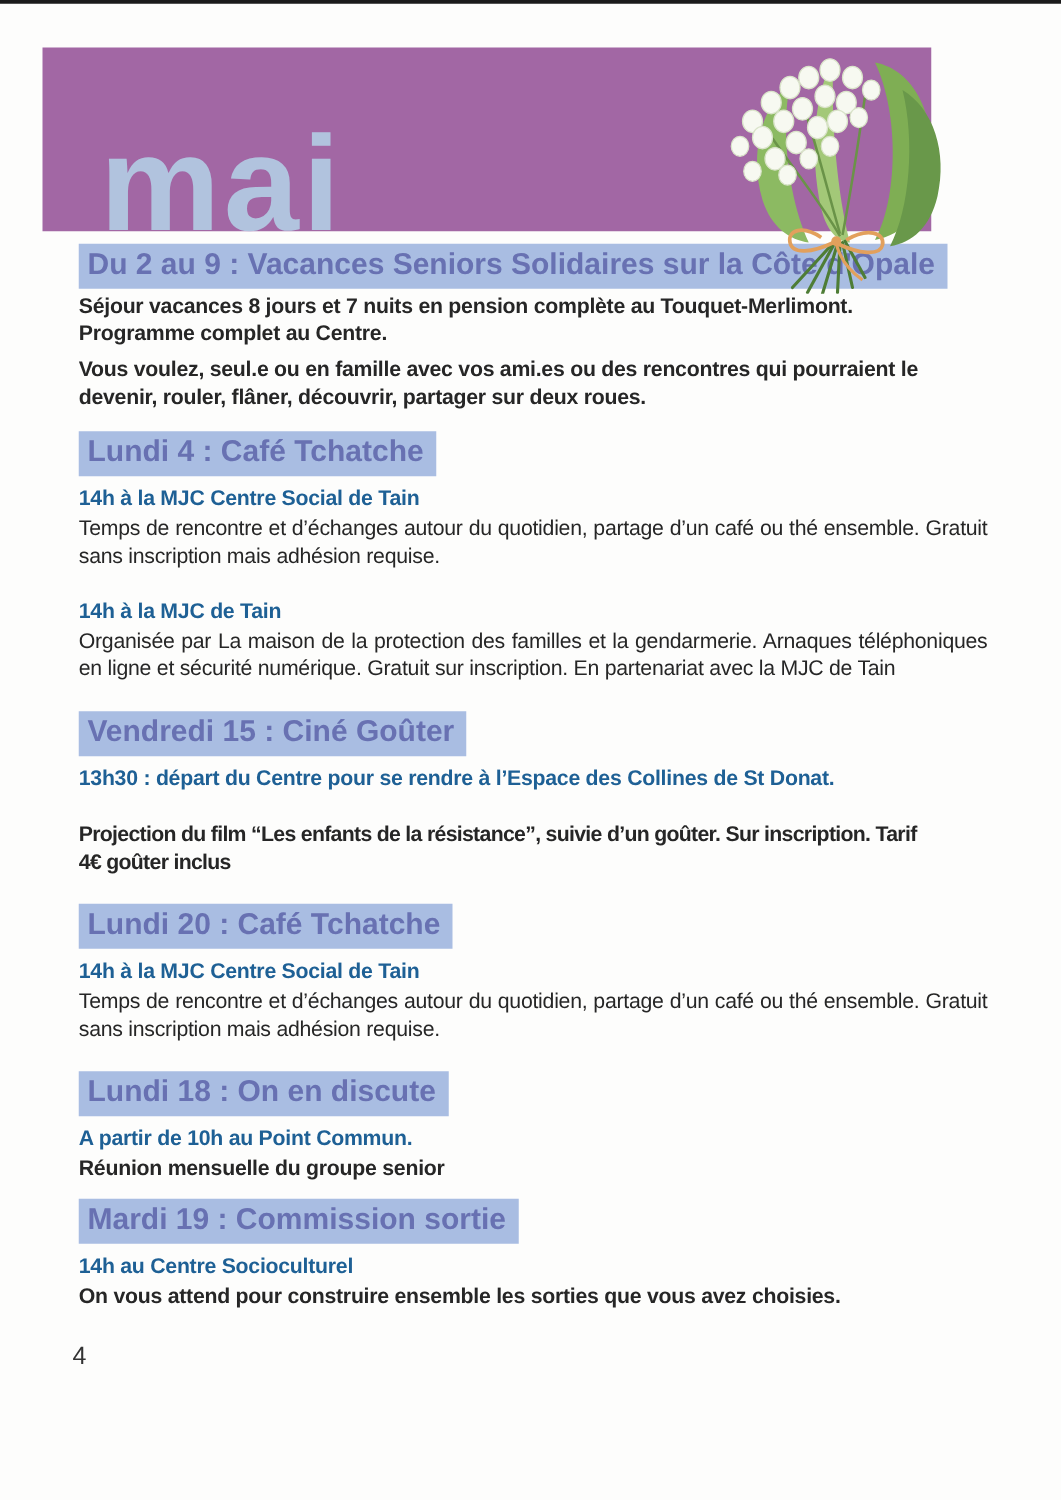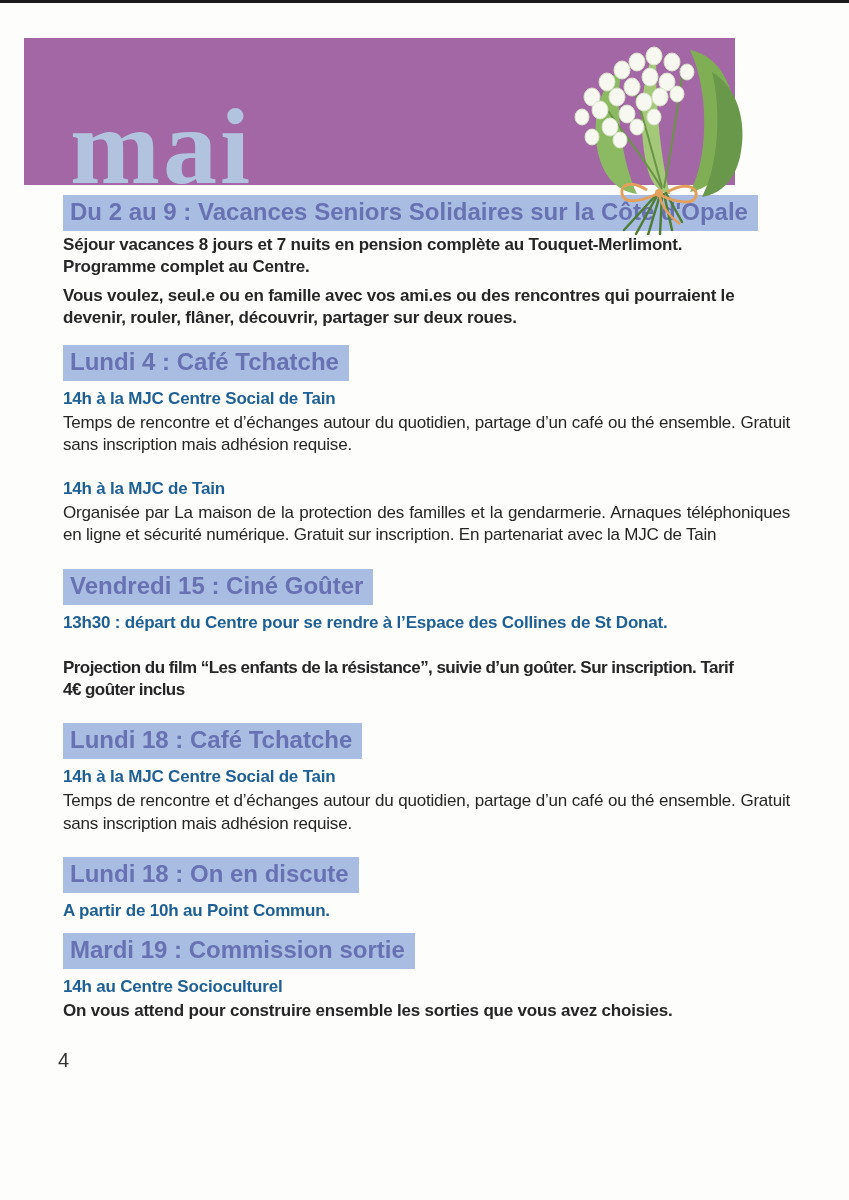--- a/index.html
+++ b/index.html
@@ -6,24 +6,23 @@
   body {
     width: 849px; min-height: 1200px;
     font-family: "Liberation Sans", sans-serif;
     position: relative;
     background: #fdfdfc;
   }
   .topbar { height: 3px; width: 849px; background: #1b1b1b; }
 
   .banner {
     position: relative;
-    margin: 35px 0 0 24px;
+    margin: 35px 0 0 34px;
     width: 711px; height: 147px;
     background: var(--c-banner, #a267a4);
-    font-family: Liberation Serif, serif;
   }
   .month {
     position: absolute; left: 46px; bottom: -4px;
     font-size: 108px; font-weight: bold; line-height: 0.78;
     letter-spacing: 3px;
     color: var(--c-month, #b1c3de);
   }
   .bouquet {
     position: absolute; left: 538px; top: 4px;
     width: 207px; height: 193px; z-index: 2;
@@ -150,28 +149,29 @@
   </section>
 
   <section class="sec s5">
     <div><span class="heading">Vendredi 15 : Ciné Goûter</span></div>
     <div class="sub">13h30 : départ du Centre pour se rendre à l’Espace des Collines de St Donat.</div>
     <div class="bodytext preline tight">Projection du film “Les enfants de la résistance”, suivie d’un goûter. Sur inscription. Tarif
 4€ goûter inclus</div>
   </section>
 
   <section class="sec s6">
-    <div><span class="heading">Lundi 18 : Café Tchatche</span></div>
+    <div><span class="heading">Lundi 20 : Café Tchatche</span></div>
     <div class="sub">14h à la MJC Centre Social de Tain</div>
     <div class="bodytext justify">Temps de rencontre et d’échanges autour du quotidien, partage d’un café ou thé ensemble. Gratuit sans inscription mais adhésion requise.</div>
   </section>
 
   <section class="sec s7">
     <div><span class="heading">Lundi 18 : On en discute</span></div>
     <div class="sub">A partir de 10h au Point Commun.</div>
+    <div class="bodytext preline">Réunion mensuelle du groupe senior</div>
   </section>
 
   <section class="sec s8">
     <div><span class="heading">Mardi 19 : Commission sortie</span></div>
     <div class="sub">14h au Centre Socioculturel</div>
     <div class="bodytext preline">On vous attend pour construire ensemble les sorties que vous avez choisies.</div>
   </section>
 
 </main>
 

